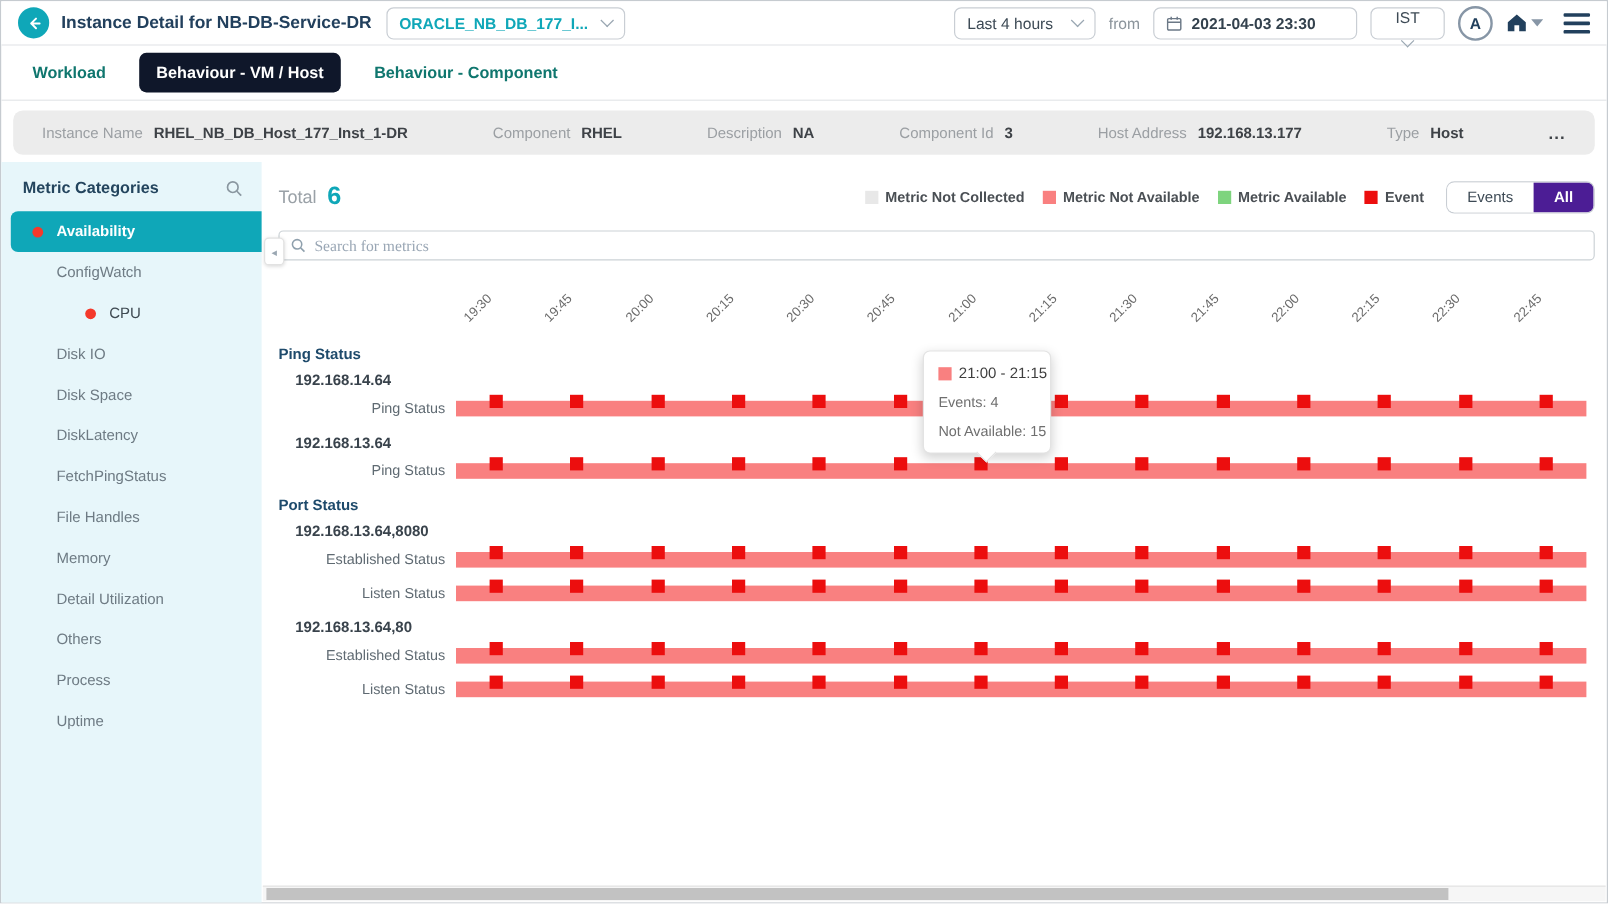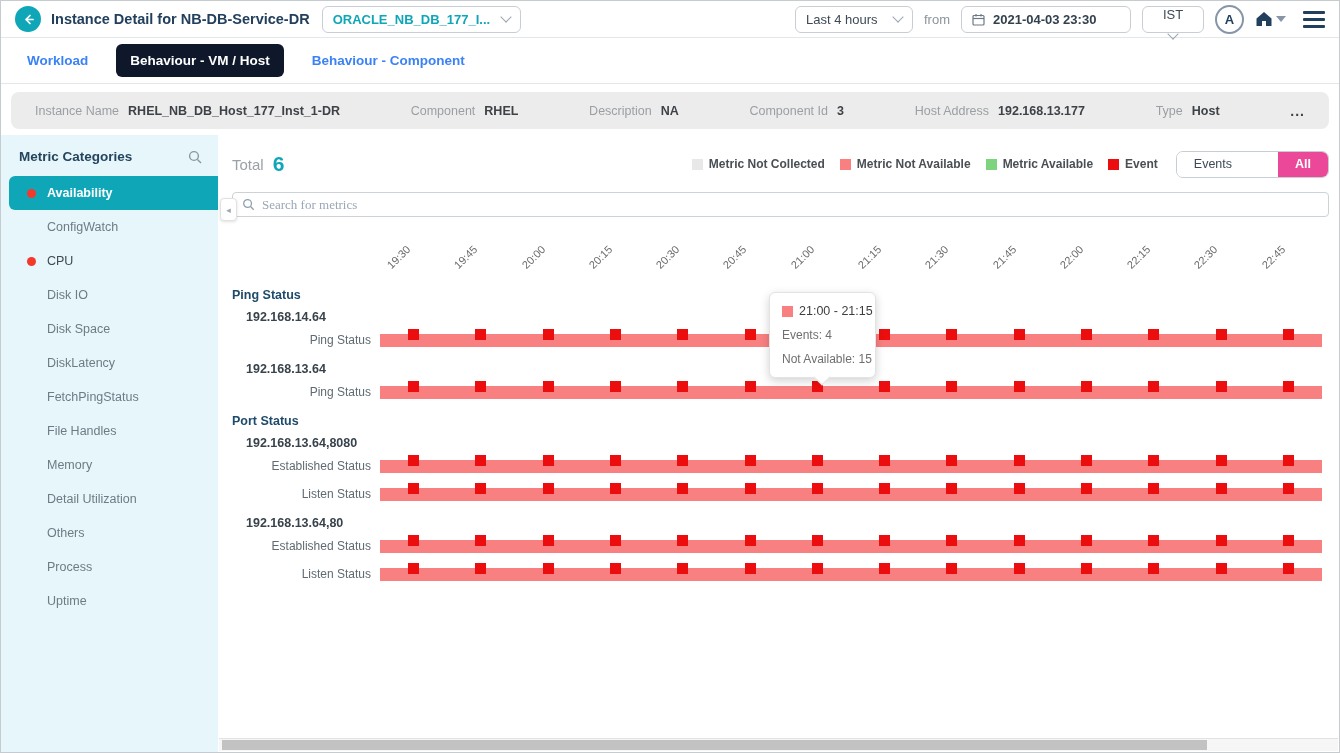--- a/index.html
+++ b/index.html
@@ -28,60 +28,60 @@
             font-weight:bold; font-size:13px; display:flex; align-items:center; justify-content:center; cursor:pointer; }
   .home-wrap { display:flex; align-items:center; gap:3px; cursor:pointer; }
   .caret-down { width:0; height:0; border-left:5px solid transparent; border-right:5px solid transparent;
                 border-top:6px solid #8796a6; }
   .hamburger { width:22px; display:flex; flex-direction:column; gap:4px; cursor:pointer; margin-left:6px; }
   .hamburger div { height:3px; background:#22405d; border-radius:1px; }
 
   
   .tabsrow { height:46px; display:flex; align-items:center; gap:28px; padding:0 26px;
              border-bottom:1px solid #e4e7e9; }
-  .tab { font-size:13.5px; font-weight:bold; color:#3b82f6; cursor:pointer; white-space:nowrap; }
+  .tab { font-size:13.5px; font-weight:bold; color:#0f766e; cursor:pointer; white-space:nowrap; }
   .tab.active { background:#0f172a; color:#fff; padding:9px 14px; border-radius:6px; }
 
   
   .infobar { margin:8px 10px 6px 10px; height:37px; background:#ececec; border-radius:8px;
              display:flex; align-items:center; padding:0 24px; justify-content:space-between; }
   .info-field { display:flex; align-items:center; gap:9px; white-space:nowrap; }
   .info-label { color:#9b9fa3; font-size:12.5px; }
   .info-value { color:#3e4247; font-size:12.5px; font-weight:bold; }
   .info-more { color:#3e4247; font-weight:bold; font-size:14px; letter-spacing:1px; cursor:pointer; }
 
   
   .body { display:flex; height:621px; }
   .sidebar { width:217px; background:#e7f6fa; padding-top:14px; flex:0 0 auto; height:100%; }
   .sidebar-head { display:flex; align-items:center; justify-content:space-between; padding:0 16px 0 18px; margin-bottom:12px; }
   .sidebar-title { font-size:13.5px; font-weight:bold; color:#24455e; }
   .side-item { position:relative; height:34px; display:flex; align-items:center; padding-left:46px;
                font-size:12.5px; color:#6e7b84; cursor:pointer; }
   .side-item .dot { position:absolute; left:26px; width:9px; height:9px; border-radius:50%; background:#f4392b; }
-  .side-item.hasdot { color:#3f4a52; }
+  .side-item.hasdot { color:#3f4a52;margin-left:44px; }
   .side-item.active { background:#0fa7b8; color:#fff; font-weight:bold; margin-left:8px; padding-left:38px;
                       border-radius:6px 0 0 6px; }
   .side-item.active .dot { left:18px; }
   .collapse-handle { position:absolute; left:219px; top:197px; width:17px; height:23px; background:#fff;
                      border:1px solid #e2e2e2; border-radius:4px; box-shadow:0 1px 3px rgba(0,0,0,.12);
                      display:flex; align-items:center; justify-content:center; color:#9aa7b2; font-size:9px;
                      cursor:pointer; z-index:5; }
 
   
   .main { flex:1; padding:14px 10px 0 14px; position:relative; overflow:hidden; }
   .main-top { display:flex; align-items:center; height:30px; }
   .total-label { color:#9aa1a7; font-size:15px; }
   .total-value { color:#0fa7b8; font-size:21px; font-weight:bold; margin-left:9px; }
   .legend { margin-left:auto; display:flex; align-items:center; gap:15px; }
   .legend-item { display:flex; align-items:center; gap:6px; font-size:12px; color:#4a4f54; white-space:nowrap;font-weight:bold; }
   .legend-swatch { width:11px; height:11px; flex:0 0 auto; }
   .view-toggle { margin-left:18px; display:flex; border:1px solid #c9ced4; border-radius:7px; overflow:hidden; height:27px; }
   .view-toggle .vt { padding:0 17px; display:flex; align-items:center; font-size:12.5px; color:#3d4a55;
                      background:#fff; cursor:pointer; }
-  .view-toggle .vt.active { background:#ec4899; color:#fff; font-weight:bold;margin-left:29px; }
+  .view-toggle .vt.active { background:#4c1d95; color:#fff; font-weight:bold; }
 
   .search-box { margin-top:13px; height:25px; border:1px solid #ccd2d6; border-radius:4px;
                 display:flex; align-items:center; padding:0 9px; gap:7px; background:#fff; }
   .search-box input { border:none; outline:none; flex:1; font-family:"Liberation Serif", serif;
                       font-size:13px; color:#55606a; background:transparent; }
   .search-box input::placeholder { color:#9aa7b5; }
 
   .axis { position:relative; height:58px; }
   .tick { position:absolute; bottom:4px; transform:rotate(-45deg); transform-origin:0 100%;
           font-size:11px; color:#6b6b6b; white-space:nowrap; }

